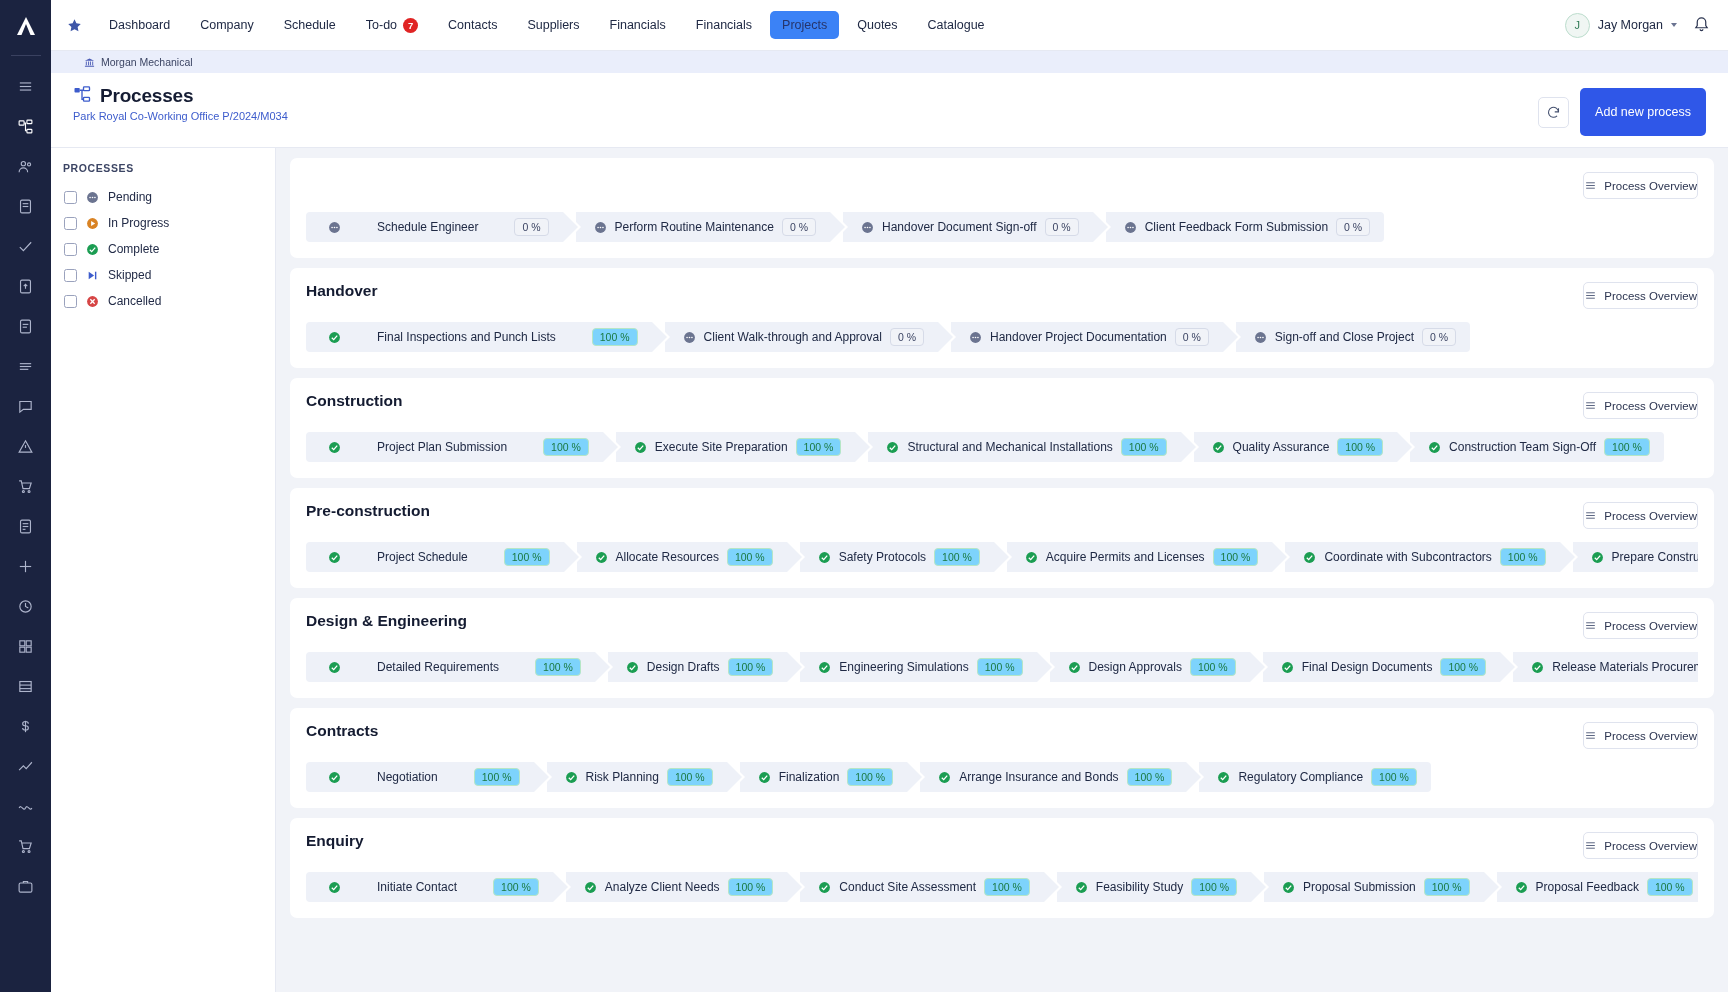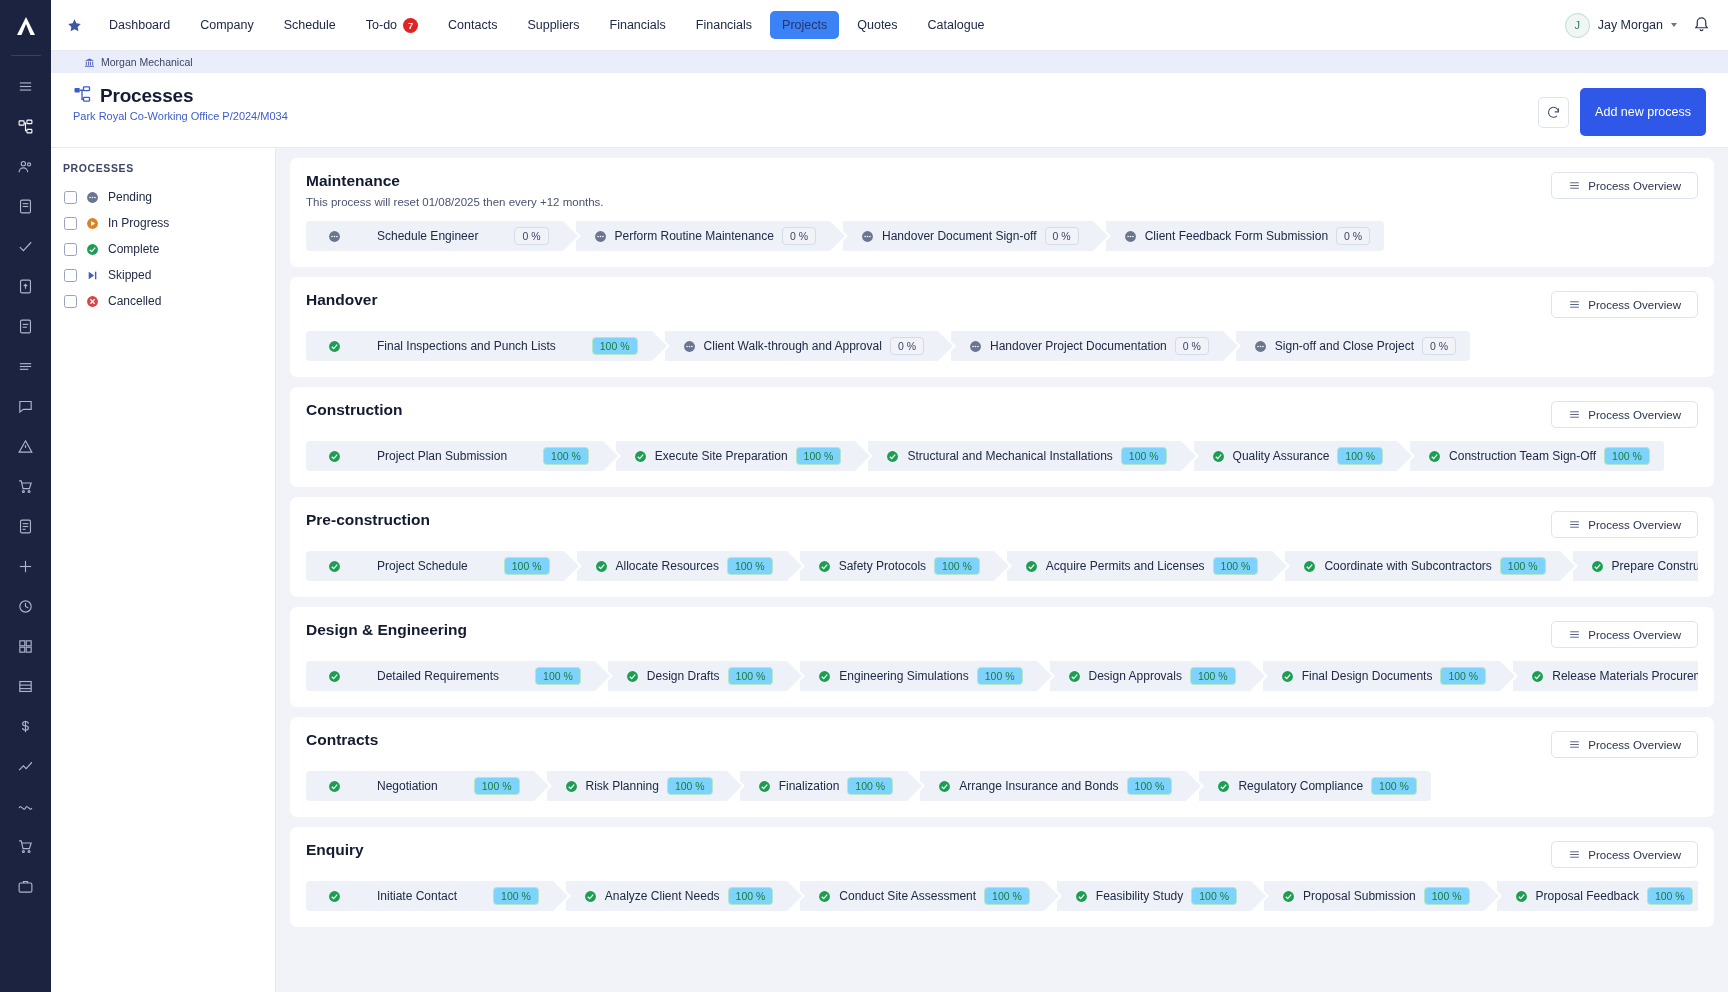--- a/index.html
+++ b/index.html
@@ -141,21 +141,21 @@
     background: #ffffff; border-radius: 7px;
     padding: 14px 16px 16px 16px;
     margin-bottom: 10px;
     position: relative;
   }
   .card-head { display: flex; align-items: flex-start; }
   .card-title { font-size: 15.5px; font-weight: bold; color: #141b31; }
   .card-note { font-size: 11.5px; color: #4a5470; margin-top: 6px; }
   .overview-btn {
     margin-left: auto; background: #fff; border: 1px solid #dfe3ee;
-    border-radius: 5px; height: 27px; padding: 0 16px;
+    border-radius: 5px; height: 27px; padding: 0 0;
     display: flex; align-items: center; gap: 7px;
     font-size: 11.5px; color: #2b3category; color: #2b3450; cursor: pointer;
     white-space: nowrap;
   }
   .overview-btn svg { width: 13px; height: 13px; stroke: #44506f; fill: none; stroke-width: 1.6; }
 
   
   .steps {
     display: flex; align-items: stretch; margin-top: 13px;
     overflow: hidden;
@@ -512,24 +512,20 @@
                 <line x1="16" y1="8" x2="8" y2="16" stroke="#fff" stroke-width="2.4"></line>
               </svg>
           </span>
           <span class="filter-label">Cancelled</span>
         </div>
       </div>
 
       <div class="content" id="process-content">
           <div class="card">
             <div class="card-head">
-              <div>
-                <div class="card-title">Maintenance</div>
-                <div class="card-note">This process will reset 01/08/2025 then every +12 months.</div>
-              </div>
               <button class="overview-btn">
                 <span style="display: flex;">
                   <svg viewBox="0 0 24 24">
                     <line x1="4" y1="7" x2="20" y2="7"></line>
                     <line x1="4" y1="12" x2="20" y2="12"></line>
                     <line x1="4" y1="17" x2="20" y2="17"></line>
                   </svg>
                 </span>
                 <span>Process Overview</span>
               </button>

